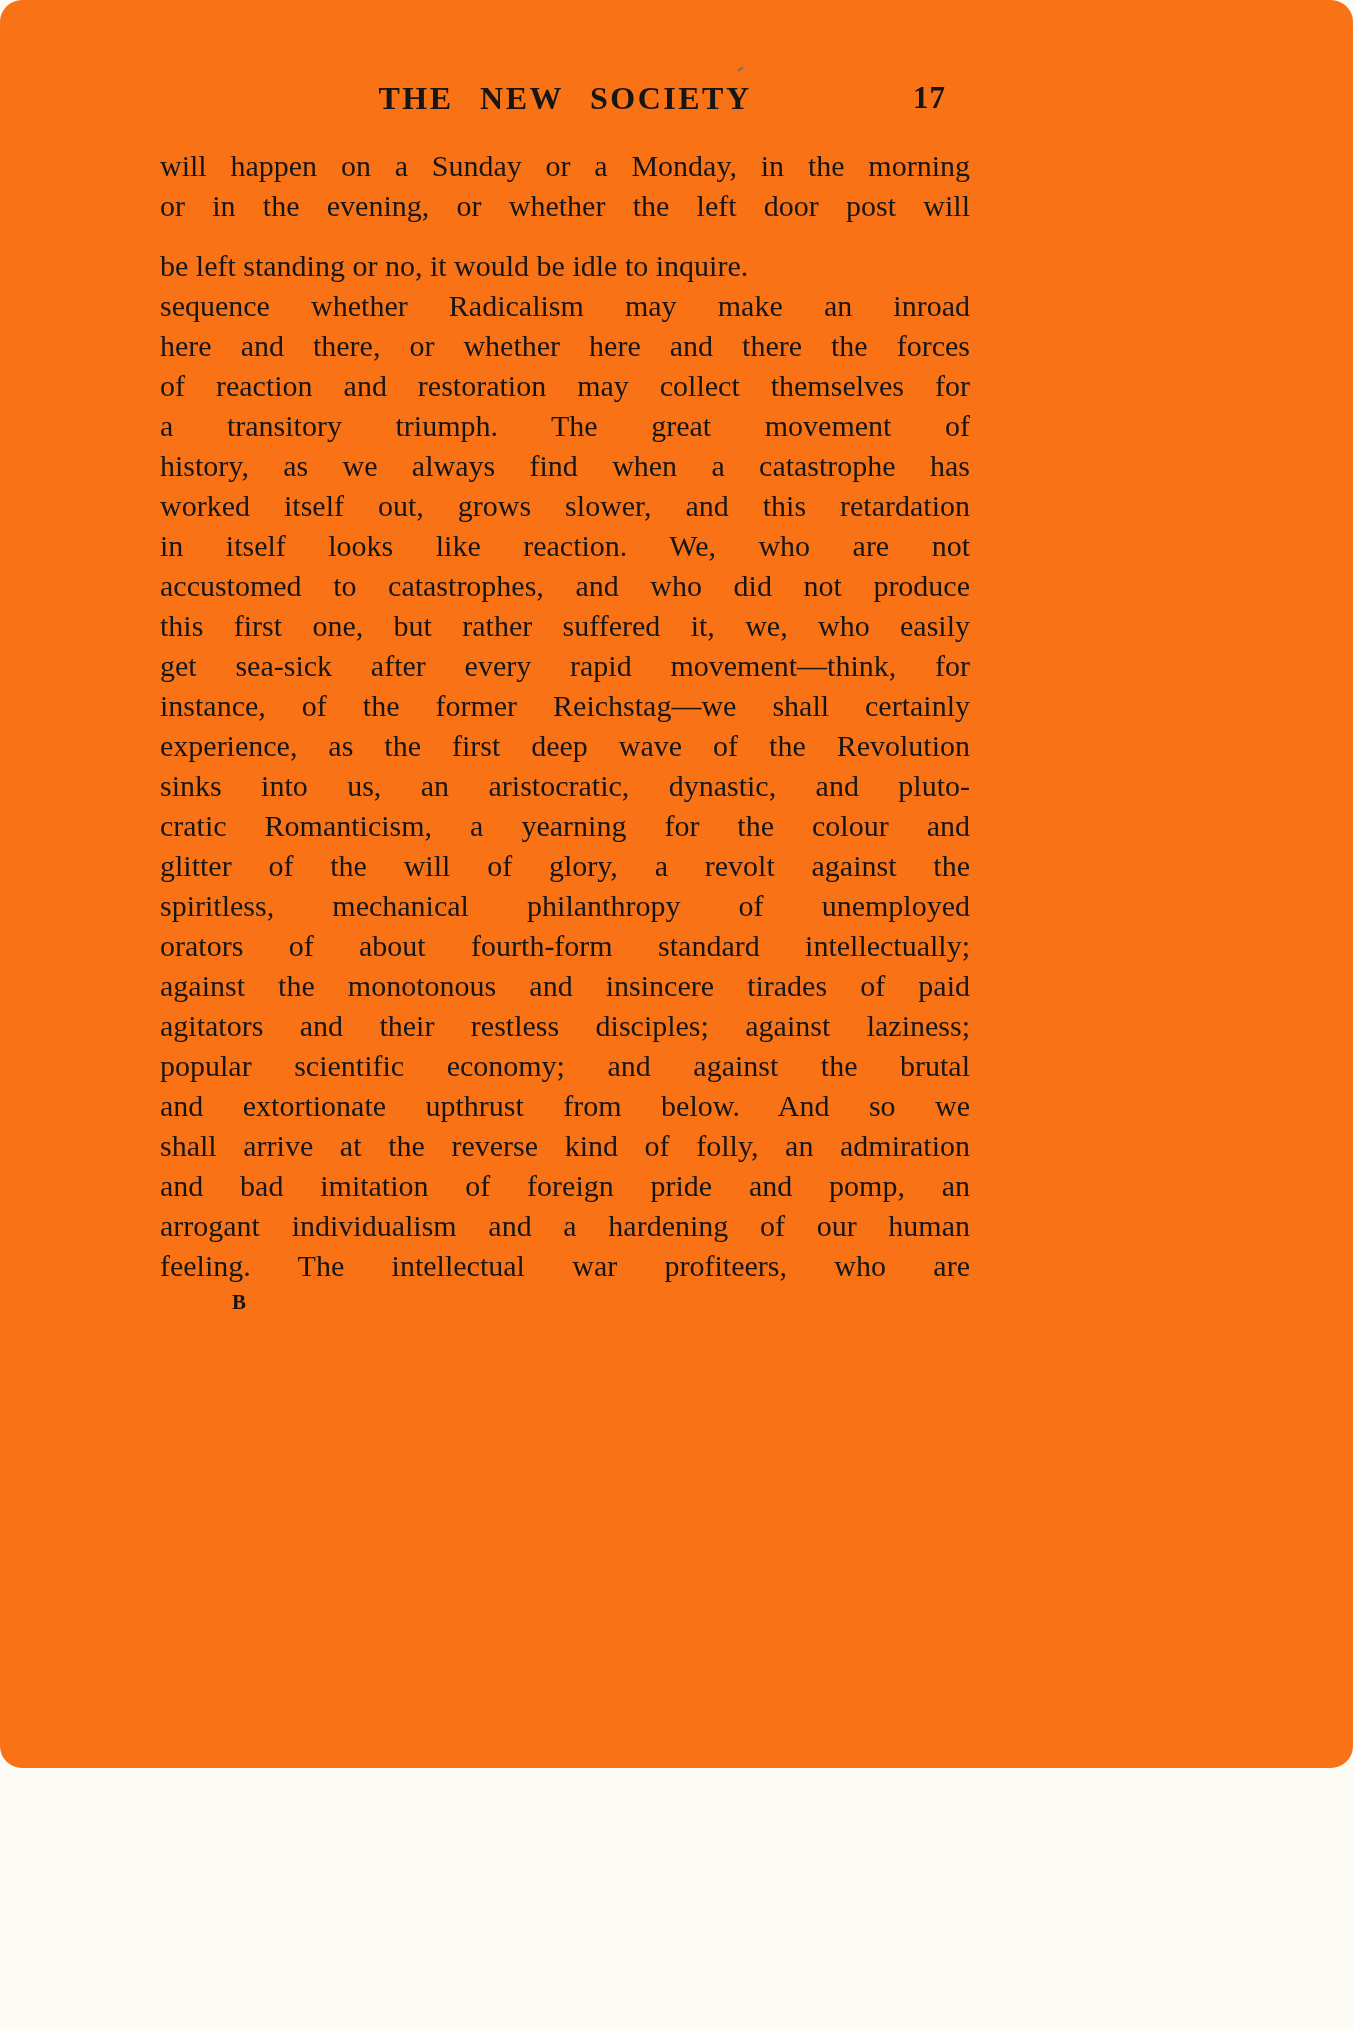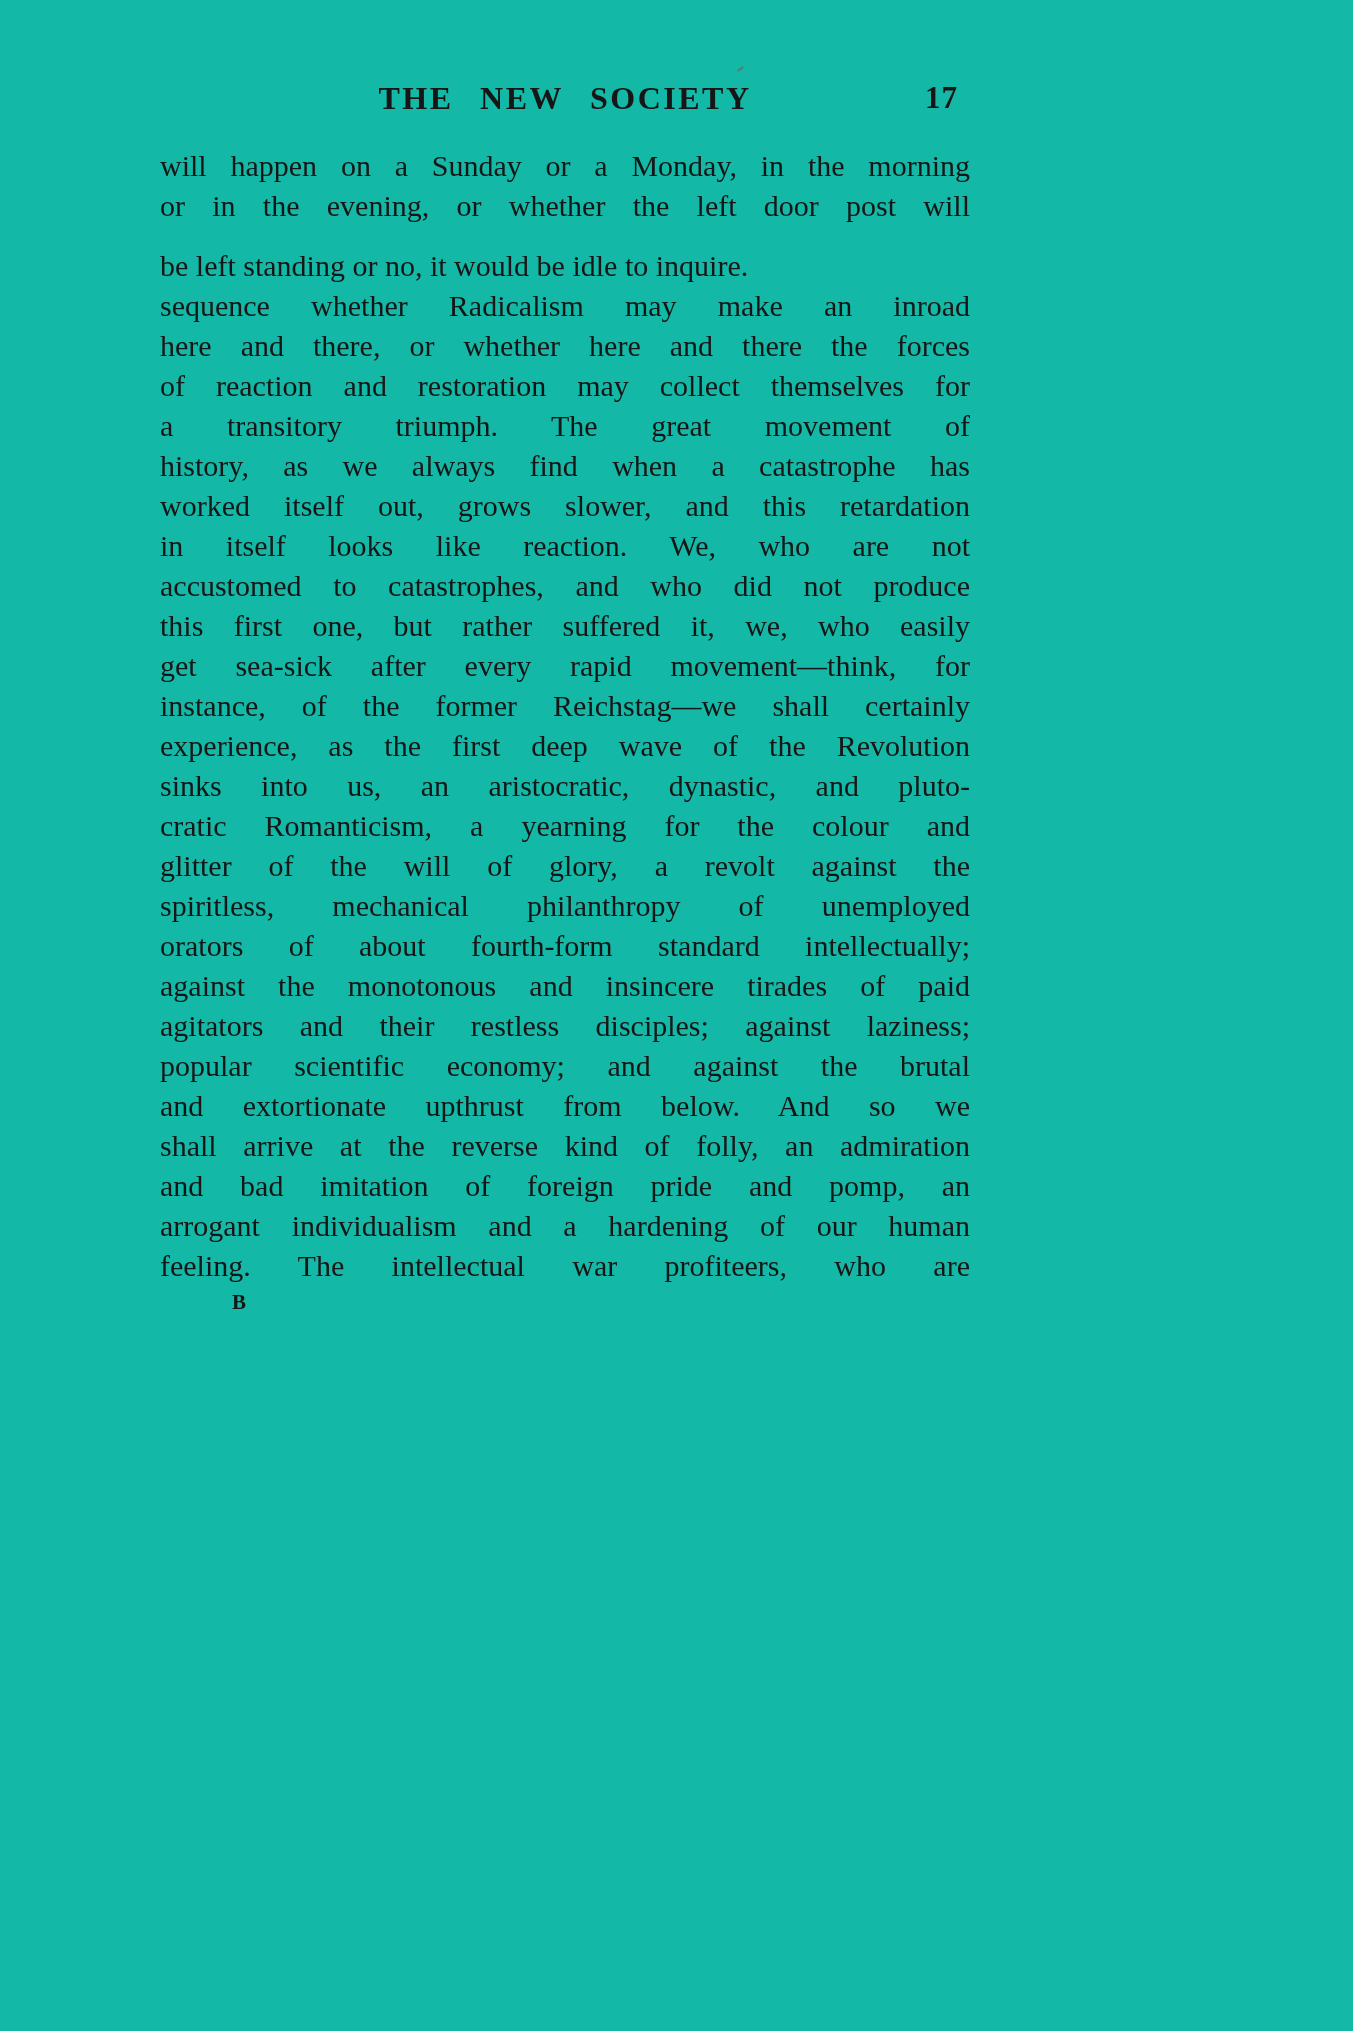--- a/index.html
+++ b/index.html
@@ -6,23 +6,24 @@
   html, body {
     width: 1353px;
     height: 2031px;
     background: #fcfbf6;
     font-family: "Liberation Serif", "DejaVu Serif", serif;
     color: #161616;
   }
   .page {
     position: relative;
     width: 1353px;
-    height: 2031px;
-    background: #14b8a6;
+    height: 1768px;
+    background: #f97316;
     overflow: hidden;
+    border-radius: 22px;
   }
   .content {
     position: absolute;
     left: 160px;
     top: 78px;
     width: 810px;
   }
   .header {
     position: relative;
     height: 44px;
@@ -34,21 +35,21 @@
     transform: translateX(-50%);
     top: 2px;
     font-weight: bold;
     font-size: 32px;
     letter-spacing: 2.5px;
     word-spacing: 16px;
     white-space: nowrap;
   }
   .page-number {
     position: absolute;
-    right: 12px;
+    right: 24px;
     top: 2px;
     font-weight: bold;
     font-size: 31px;
     letter-spacing: 1px;
   }
   .text-block {
     width: 810px;
   }
   .paragraph { }
   .line {

